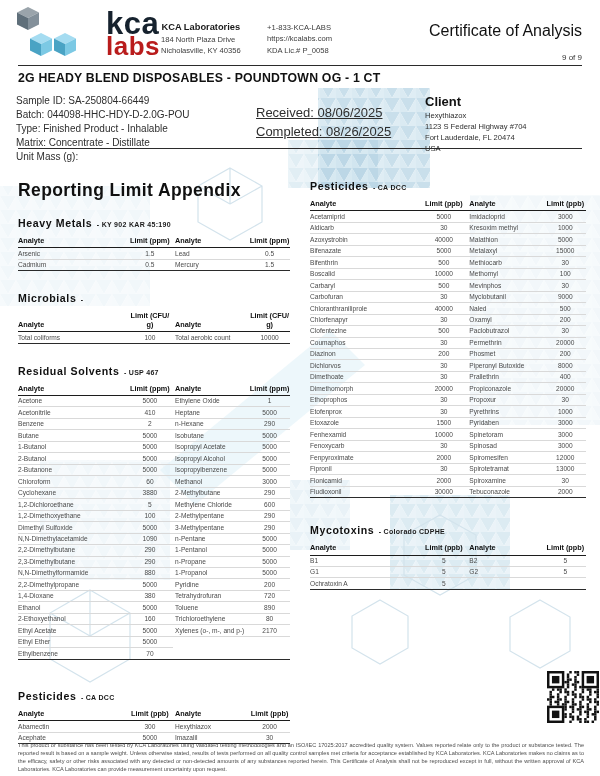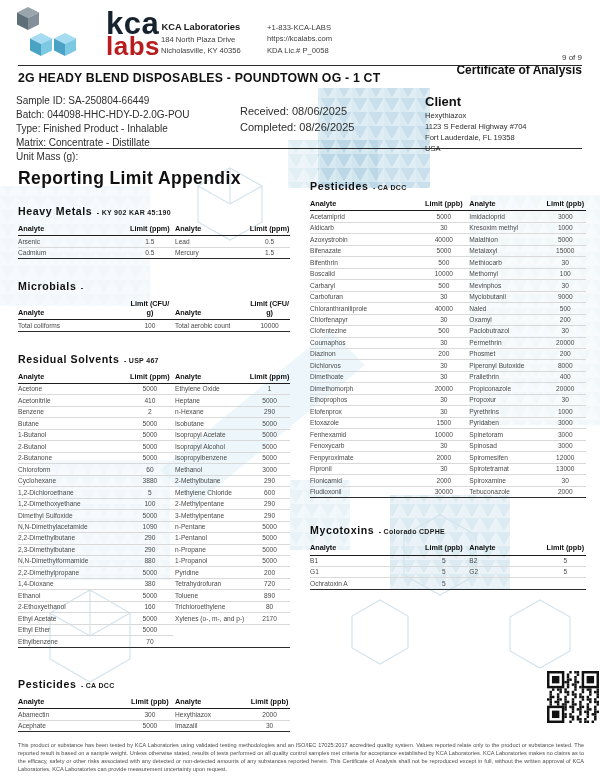--- a/index.html
+++ b/index.html
@@ -13,36 +13,36 @@
   .content { position:relative; z-index:1; }
 
   
   .logo { position:absolute; left:15px; top:7px; display:flex; align-items:center;gap:19px; }
   .logo-text { margin-left:8px; line-height:0.82; }
   .logo-kca { font-size:31px; font-weight:bold; color:#16222e; letter-spacing:0.5px; }
   .logo-labs { font-size:26px; font-weight:bold; color:#b91c1c; letter-spacing:0.5px; }
   .lab-block { position:absolute; left:161px; top:21px; font-size:7.6px; color:#3c3c3c; line-height:1.42; }
   .lab-name { font-size:9.3px; font-weight:bold; color:#1a1a1a; margin-bottom:1px;text-align:center; }
   .contact-block { position:absolute; left:267px; top:22px; font-size:7.6px; color:#3c3c3c; line-height:1.5; }
-  .coa-title { position:absolute; right:18px; top:22px; font-size:12px; font-weight:bold; color:#111; text-align:right;margin-top:41px; }
+  .coa-title { position:absolute; right:18px; top:22px; font-size:16px; font-weight:normal; color:#111; text-align:right; }
   .page-num { position:absolute; right:18px; top:53px; font-size:8px; color:#333; }
   .rule-header { position:absolute; left:18px; right:18px; top:65px; border-top:1.8px solid #2b2b2b; }
   .product-title { position:absolute; left:18px; top:71px; font-size:12.3px; font-weight:bold; color:#111; letter-spacing:0.2px; }
 
   
   .sample-block { position:absolute; left:16px; top:94px; font-size:10px; color:#2e2e2e; line-height:1.4; }
-  .dates-block { position:absolute; left:240px; top:104px; font-size:11px; color:#2e2e2e; line-height:1.45; }
+  .dates-block { position:absolute; left:256px; top:104px; font-size:13px; color:#2e2e2e; line-height:1.45;text-decoration:underline; }
   .client-block { position:absolute; left:425px; top:93px; font-size:7.6px; color:#2e2e2e; line-height:1.42; }
   .client-label { font-weight:bold; color:#111; font-size:13px; }
   .rule-sample { position:absolute; left:18px; right:18px; top:148px; border-top:1.4px solid #2b2b2b; }
 
   
   .col-left  { position:absolute; left:18px;  top:168px; width:272px; }
   .col-right { position:absolute; left:310px; top:176px; width:276px; }
-  .appendix-title { font-size:17.5px; font-weight:bold; color:#101010; letter-spacing:0.4px; margin-bottom:12px; }
+  .appendix-title { font-size:17.5px; font-weight:bold; color:#101010; letter-spacing:0.4px; margin-bottom:12px;margin-top:12px; }
   .section { margin-bottom:17px; }
   .section.pest-bottom { margin-top:26px; }
   .sec-head { margin-bottom:5px; }
   .sec-title { font-size:10.6px; font-weight:bold; color:#101010; letter-spacing:0.6px; }
   .sec-sub { font-size:7px; font-weight:bold; color:#1a1a1a; letter-spacing:0.3px; }
 
   
   table.rl-table { width:100%; border-collapse:collapse; table-layout:fixed; border-bottom:1.5px solid #2b2b2b; }
   .rl-table th { font-size:7.3px; font-weight:bold; color:#101010; border-bottom:1.8px solid #1c1c1c; padding:1px 0 2px; line-height:1.15; vertical-align:bottom; }
   .rl-table td { font-size:6.6px; color:#4a4a4a; padding:1.4px 0 1.5px; line-height:1.15; border-bottom:0.8px solid #d9d9d9; }
@@ -138,21 +138,21 @@
 
     <div class="dates-block">
       <div>Received: 08/06/2025</div>
       <div>Completed: 08/26/2025</div>
     </div>
 
     <div class="client-block">
       <div class="client-label">Client</div>
       <div>Hexythiazox</div>
       <div>1123 S Federal Highway #704</div>
-      <div>Fort Lauderdale, FL 19358</div>
+      <div>Fort Lauderdale, FL 20474</div>
       <div>USA</div>
     </div>
 
     <div class="rule-sample"></div>
 
     <div class="col-left">
       <div class="appendix-title">Reporting Limit Appendix</div>
 
       <div class="section">
         <div class="sec-head">

